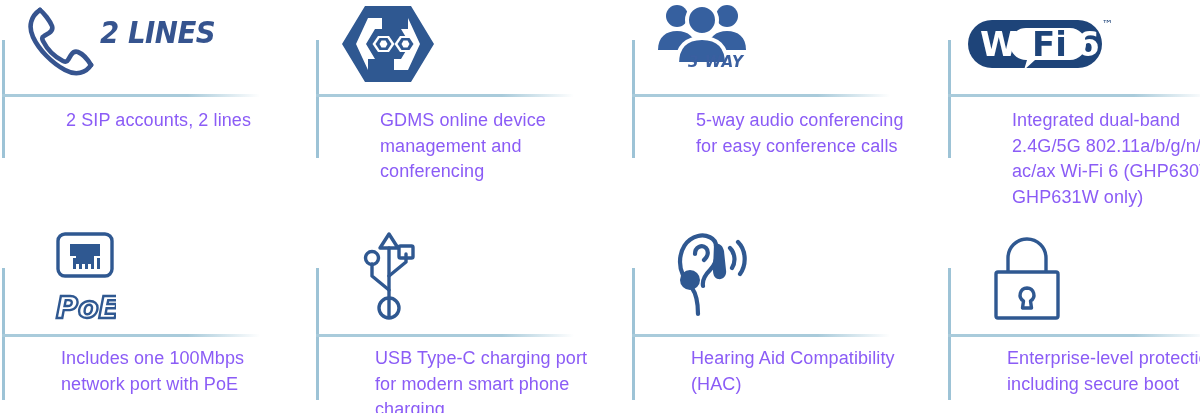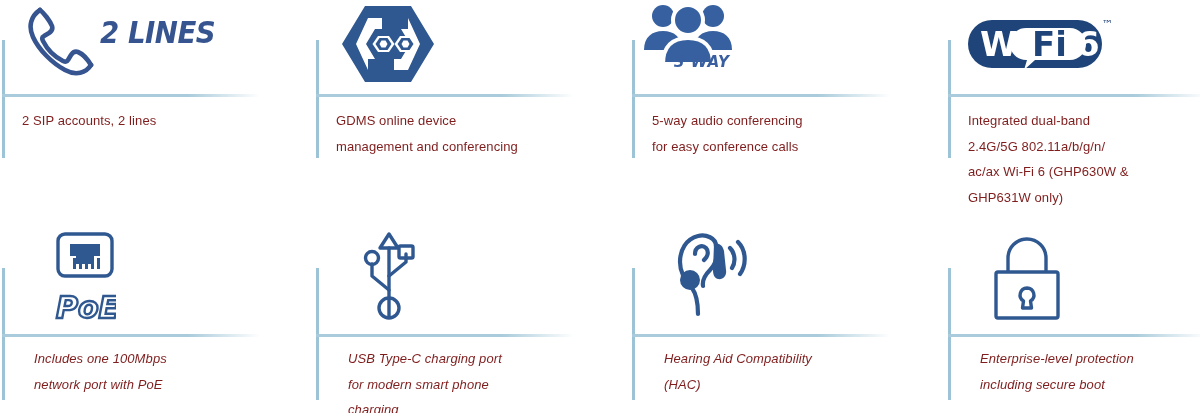--- a/index.html
+++ b/index.html
@@ -44,50 +44,51 @@
 
   .icon-wrap {
     position: absolute;
     display: flex;
     align-items: flex-end;
     justify-content: flex-start;
   }
 
   .desc {
     position: absolute;
-    color: #7f1d1d;
-    font-size: 13px;
+    color: #8b5cf6;
+    font-size: 18px;
     line-height: 25.5px;
     font-weight: 300;
     letter-spacing: 0.1px;
     white-space: pre-line;
+    margin-left: 44px;
   }
 
   
   .r1 { top: 0; }
   .r2 { top: 228px; }
   .c1 { left: 2px; }
   .c2 { left: 316px; }
   .c3 { left: 632px; }
   .c4 { left: 948px; }
 
   .r1 .vrule { top: 40px; height: 118px; }
   .r1 .hrule { top: 94px; }
   .r1 .icon-wrap { top: 0px; left: 20px; height: 86px; }
   .r1 .desc { top: 108px; left: 20px; width: 246px; }
 
   .r2 .vrule { top: 40px; height: 132px; }
   .r2 .hrule { top: 106px; }
   .r2 .icon-wrap { top: 0px; left: 36px; height: 96px; }
-  .r2 .desc { top: 118px; left: 32px; width: 250px; font-style: italic; }
+  .r2 .desc { top: 118px; left: 15px; width: 250px; }
 
   
   .cell.c1.r1 .icon-wrap { left: 22px; }
   .cell.c2.r1 .icon-wrap { left: 22px; }
-  .cell.c3.r1 .icon-wrap { left: 6px; }
+  .cell.c3.r1 .icon-wrap { left: 20px; }
   .cell.c4.r1 .icon-wrap { left: 18px; }
 
   
   .lines-word {
     font-family: "DejaVu Sans", sans-serif;
     font-weight: bold;
     font-style: italic;
     font-size: 30px;
     color: #36548f;
     letter-spacing: -0.5px;

